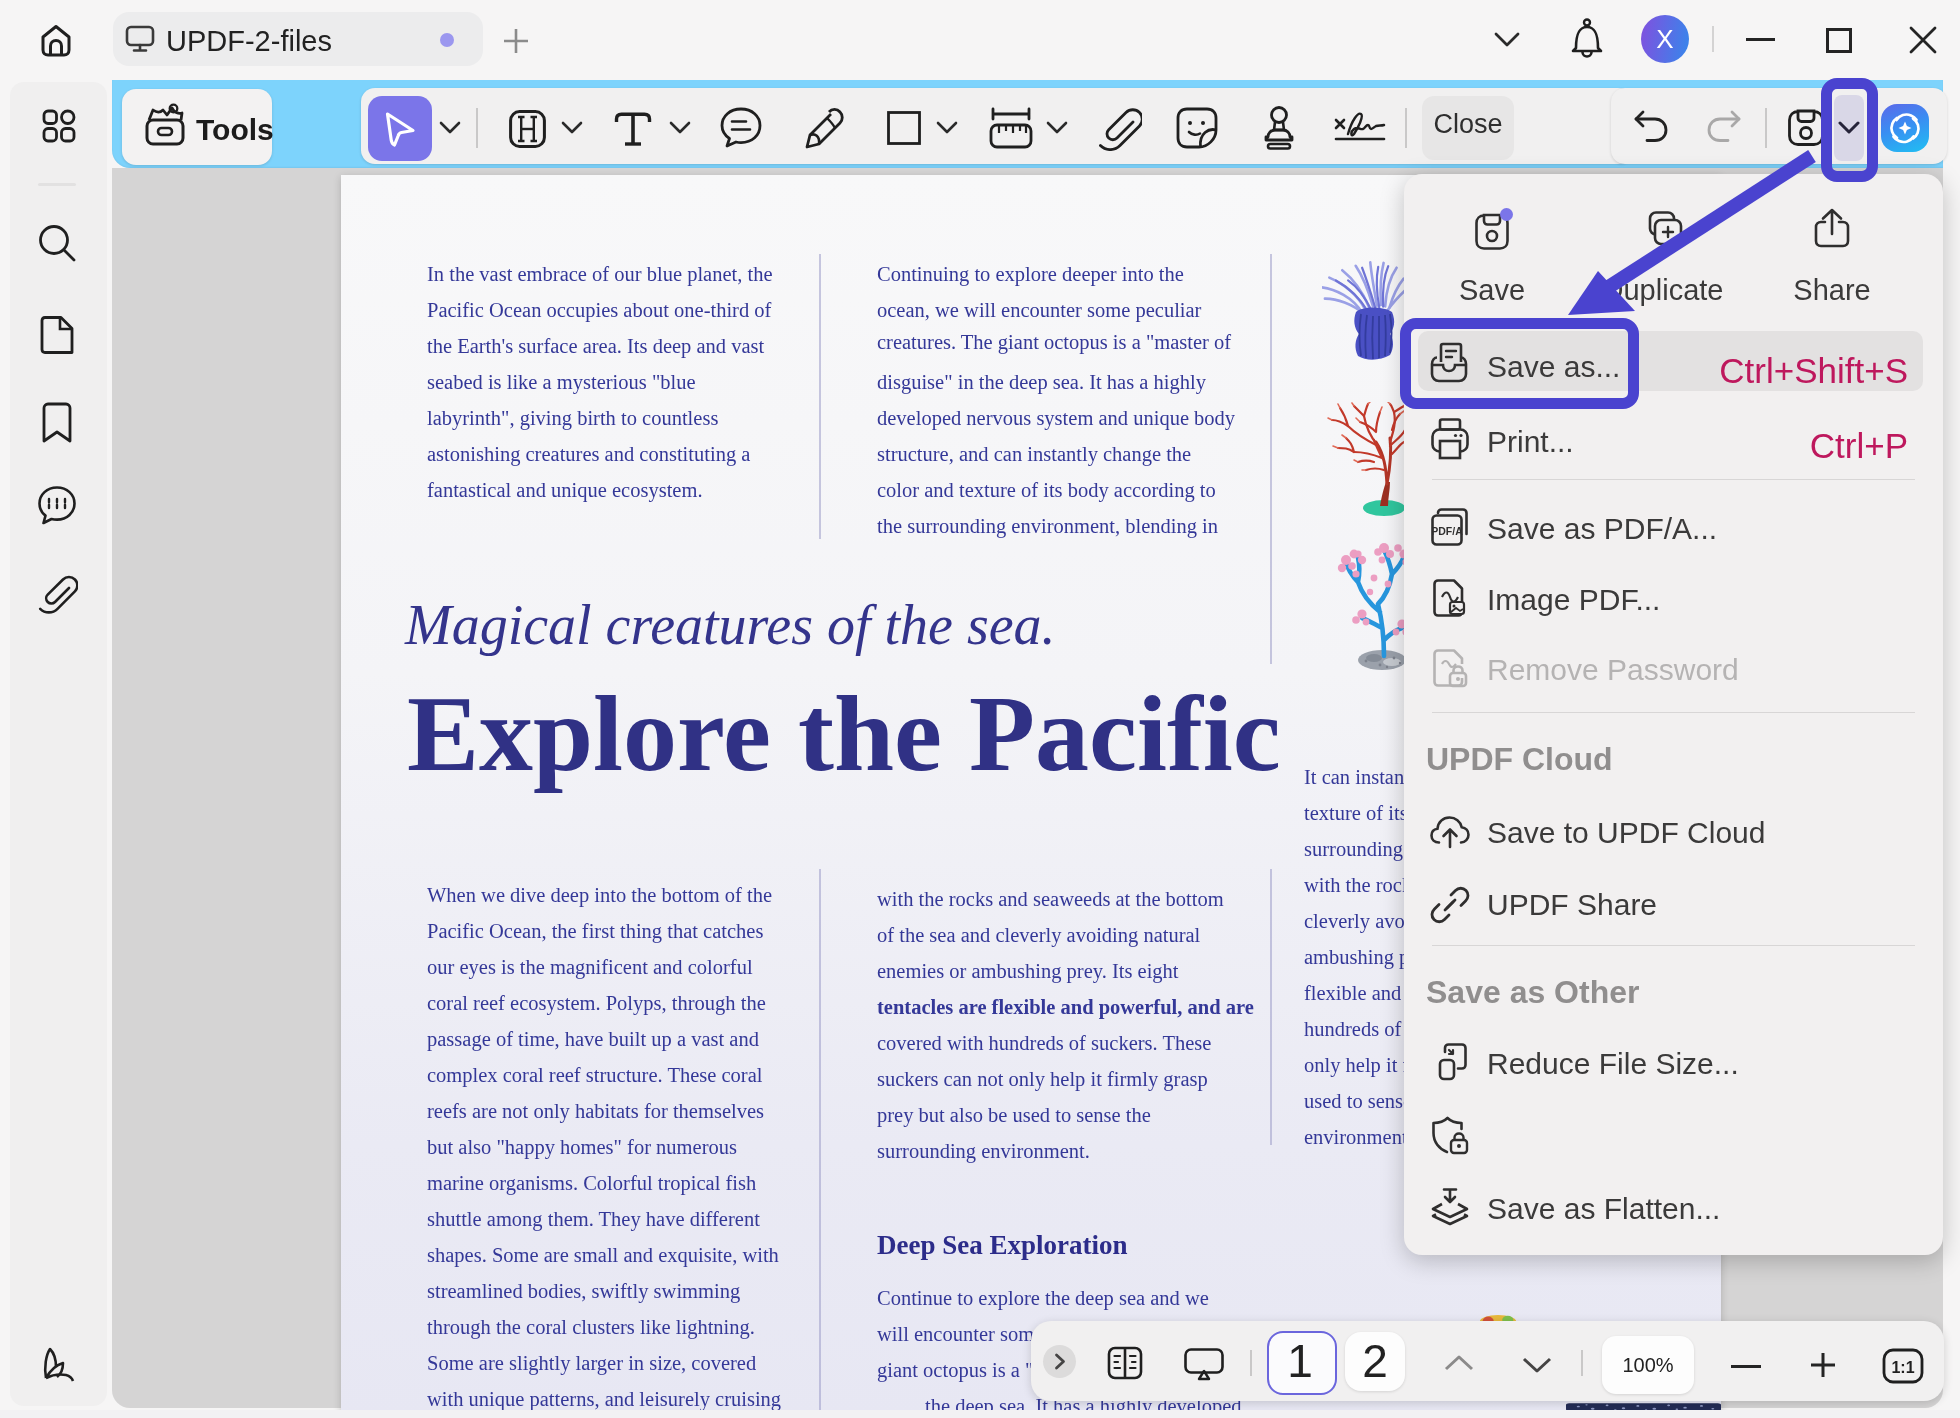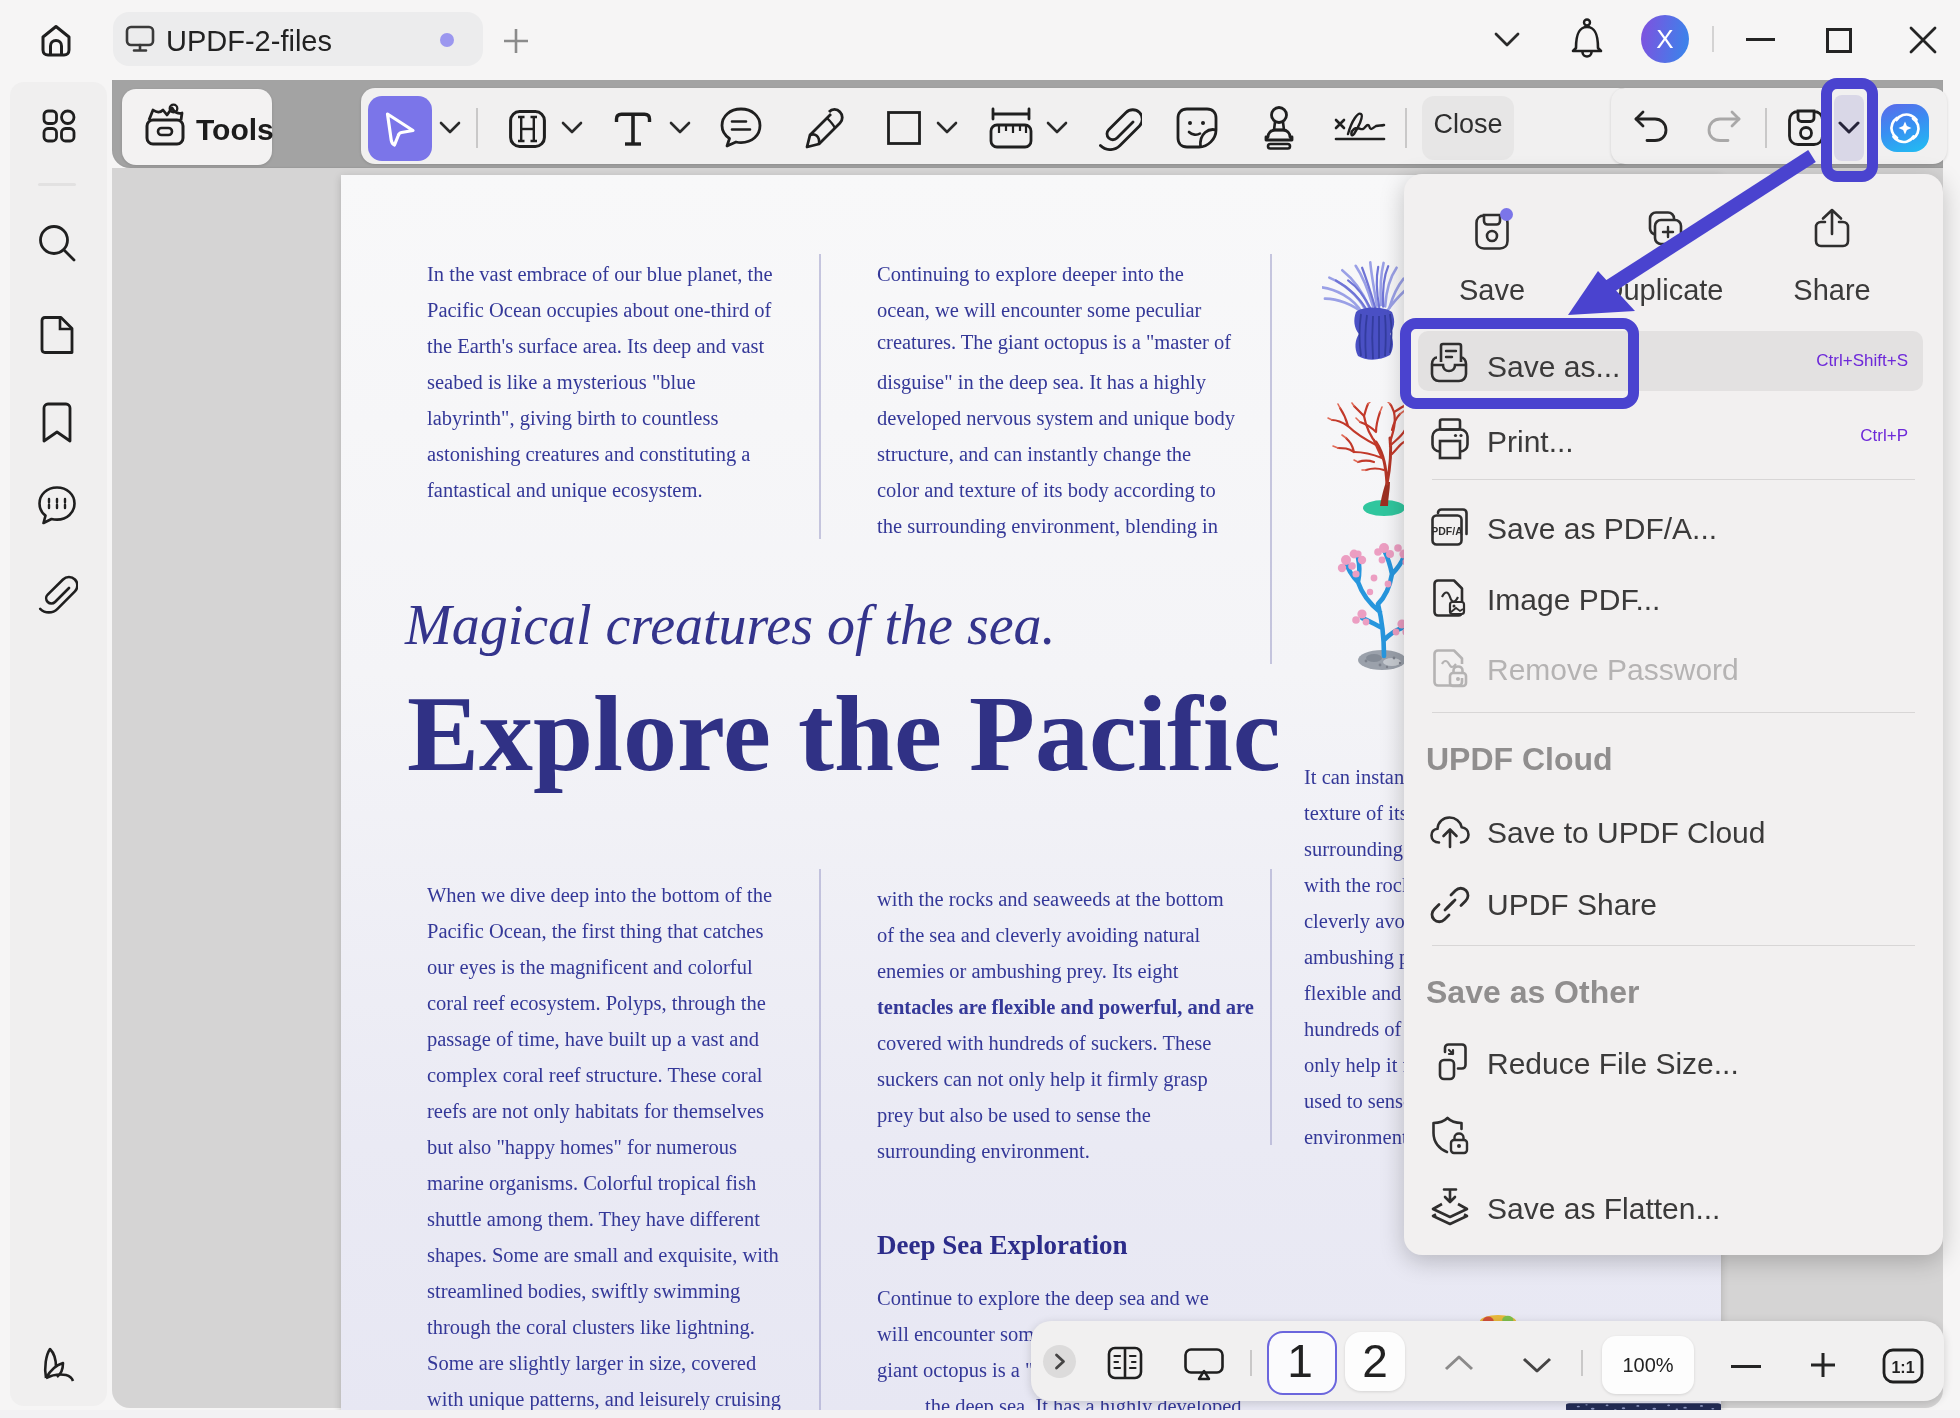--- a/index.html
+++ b/index.html
@@ -8,29 +8,29 @@
   #stage{position:relative;width:1960px;height:1418px;background:#f6f5f5;}
   
   #canvas{left:112px;top:168px;width:1831px;height:1240px;background:#d5d4d4;border-radius:0 0 18px 18px;}
   #page{left:341px;top:175px;width:1380px;height:1243px;background:linear-gradient(180deg,#f8f8f9 0%,#f4f4f7 40%,#eaeaf4 78%,#e7e7f3 100%);box-shadow:0 2px 8px rgba(0,0,0,0.18);}
   .docline{position:absolute;font-family:"Liberation Serif",serif;font-size:20.5px;color:#343898;white-space:nowrap;line-height:1;}
   .vdiv{position:absolute;width:2px;background:#9d9dc9;opacity:0.55;}
   
   #topbar{left:0;top:0;width:1960px;height:80px;}
   #tab{left:113px;top:12px;width:370px;height:54px;background:#ececed;border-radius:16px;}
   
-  #toolbar{left:112px;top:80px;width:1831px;height:88px;background:#a3a3a3;border-radius:0 0 0 18px;box-shadow:inset 0 -1px 2px rgba(0,0,0,0.06);}
+  #toolbar{left:112px;top:80px;width:1831px;height:88px;background:#7dd3fc;border-radius:0 0 0 18px;box-shadow:inset 0 -1px 2px rgba(0,0,0,0.06);}
   .card{position:absolute;background:#f3f2f2;border-radius:14px;box-shadow:0 1px 3px rgba(0,0,0,0.14);}
   .tsep{position:absolute;width:2px;background:#c9c8c8;}
   
   #sidebar{left:10px;top:82px;width:97px;height:1324px;background:#f0efef;border-radius:14px;}
   
   #dropdown{left:1404px;top:174px;width:539px;height:1081px;background:#f2f0f0;border-radius:18px;box-shadow:0 6px 24px rgba(0,0,0,0.22);}
   .mi-label{position:absolute;font-size:30px;color:#3b3a3a;}
-  .mi-short{position:absolute;font-size:17px;color:#6d28d9;}
+  .mi-short{position:absolute;font-size:35px;color:#be185d;}
   .mi-head{position:absolute;font-size:32px;font-weight:bold;color:#908e8e;}
   .hsep{position:absolute;left:28px;width:483px;height:1px;background:#d8d6d6;}
   
   #bottombar{left:1031px;top:1321px;width:913px;height:80px;background:#f1f0f0;border-radius:20px;box-shadow:0 2px 10px rgba(0,0,0,0.16);}
   .chip{position:absolute;background:#fdfdfd;border-radius:14px;}
   
   .ann{position:absolute;border:12px solid #4a43cf;border-radius:16px;}
 </style>
 </head>
 <body>

